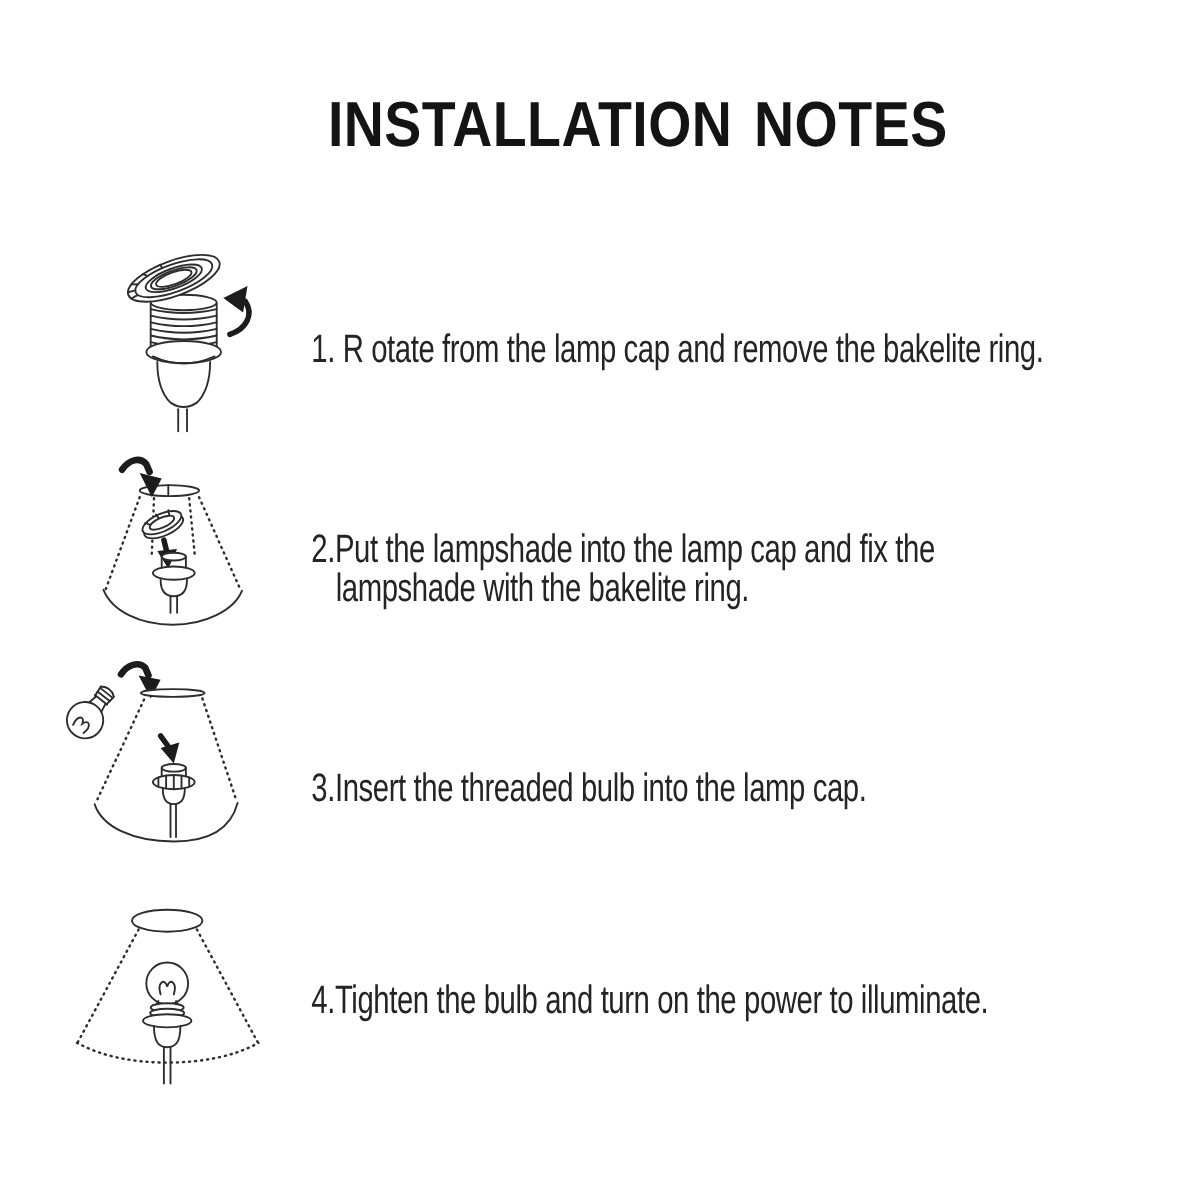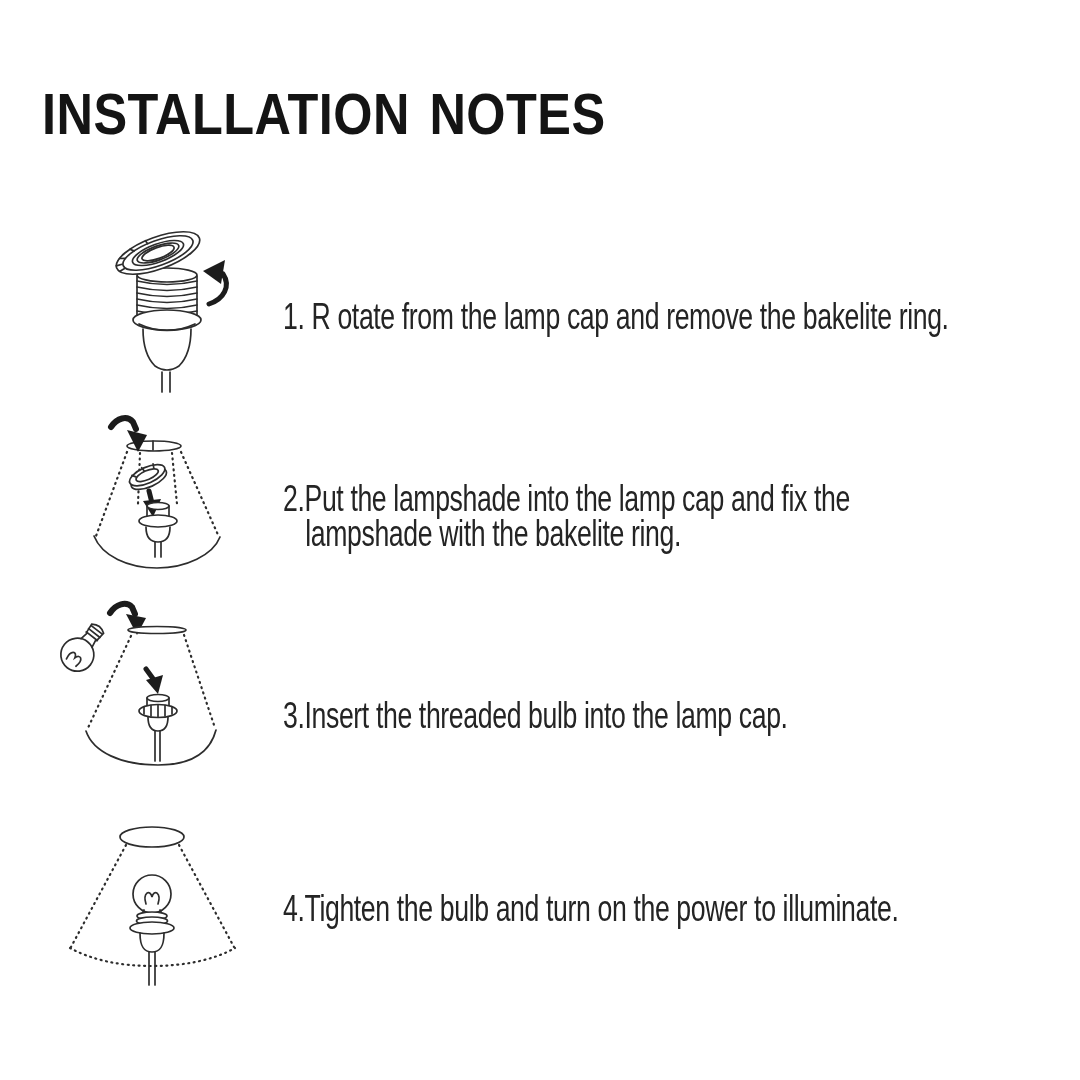--- a/index.html
+++ b/index.html
@@ -4,21 +4,21 @@
 <style>
   * { margin:0; padding:0; box-sizing:border-box; }
   html,body { background:#ffffff; }
   .canvas {
     position:relative; width:1080px; height:1080px;
     background:#ffffff; overflow:hidden;
     font-family:"Liberation Sans", sans-serif;
   }
   .title {
     position:absolute; top:84px; left:0; width:904px;
-    text-align:left; line-height:60px;
+    text-align:right; line-height:60px;
   }
   .title span {
     display:inline-block;
     font-size:58px; font-weight:bold; color:#141414;
     letter-spacing:0.5px; word-spacing:6px;
     transform:scaleX(0.87); transform-origin:center top;
     white-space:nowrap;
   }
   .step-text {
     position:absolute; left:283px;

